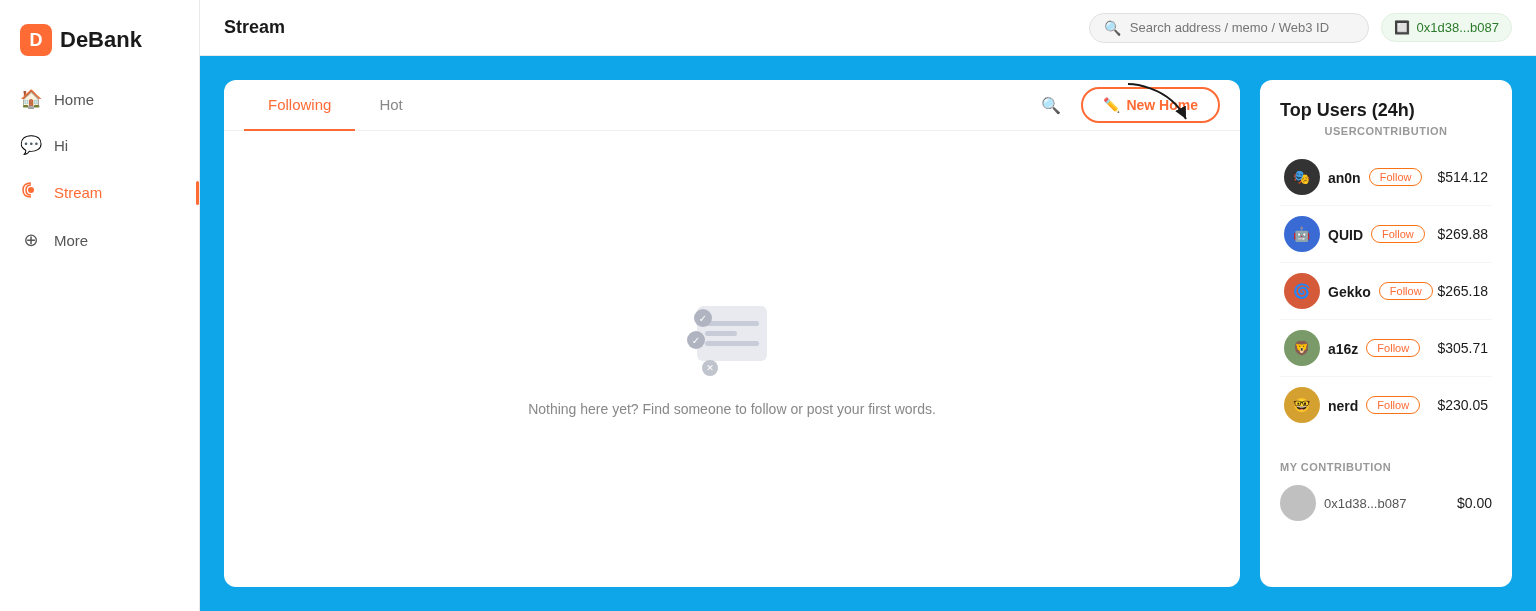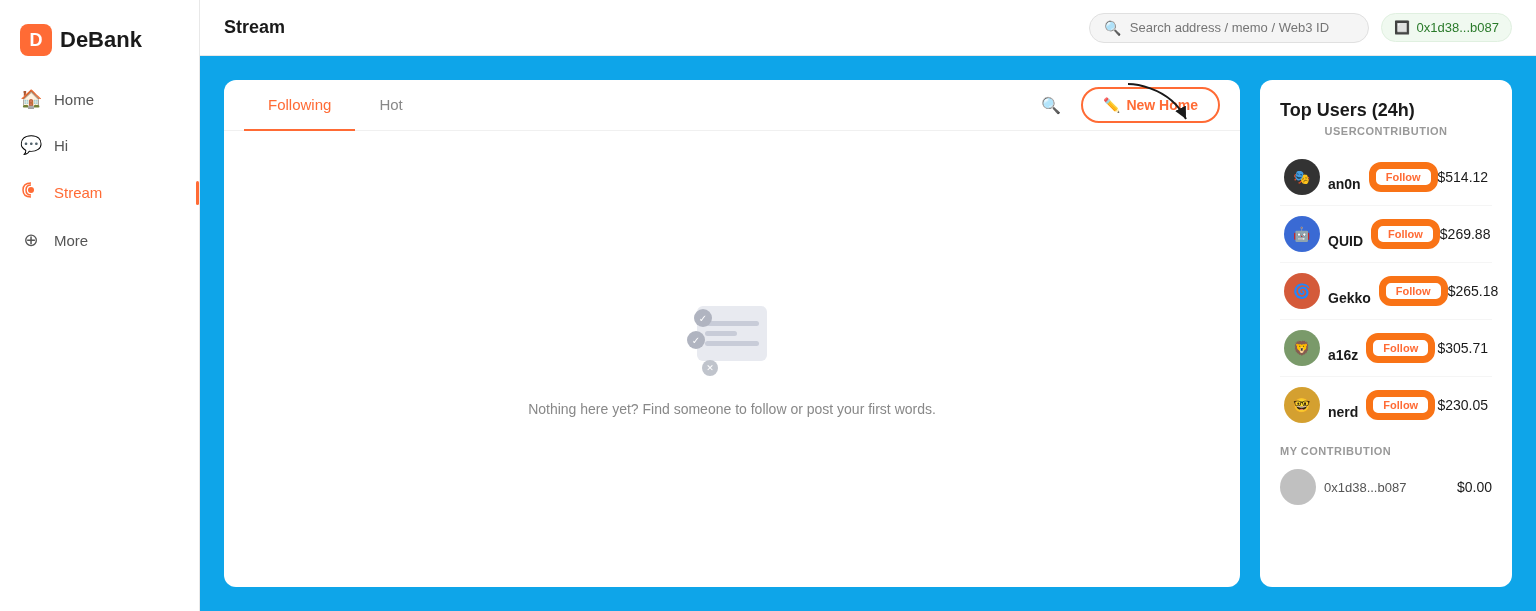--- a/index.html
+++ b/index.html
@@ -197,28 +197,28 @@
       background: #ddd; margin-right: 8px;
     }
     .avatar-placeholder {
       width: 100%; height: 100%;
       display: flex; align-items: center; justify-content: center;
       font-size: 14px; font-weight: 700; color: white;
     }
     .user-info { display: flex; align-items: flex-end; gap: 8px; flex: 1; }
     .user-name { font-size: 14px; font-weight: 600; color: #1a1a1a; }
     .follow-btn {
-      font-size: 11px; font-weight: 700;
-      color: #ff6b35; border: 7px solid #f97316;
+      font-size: 11px; font-weight: 400;
+      color: #ff6b35; border: 1px solid #f97316;
       background: #fff; border-radius: 12px;
       padding: 2px 10px; cursor: pointer;
     }
     .contribution-value { font-size: 14px; color: #1a1a1a; font-weight: 500; }
 
-    .my-contribution-section { margin-top: 12px; }
+    .my-contribution-section { margin-top: 28px; }
     .my-contribution-title {
       font-size: 11px; font-weight: 700; color: #999;
       text-transform: uppercase; letter-spacing: 0.5px;
       margin-bottom: 12px;
     }
     .my-contribution-row {
       display: flex; align-items: center;
     }
     .my-avatar {
       width: 36px; height: 36px; border-radius: 50%;

